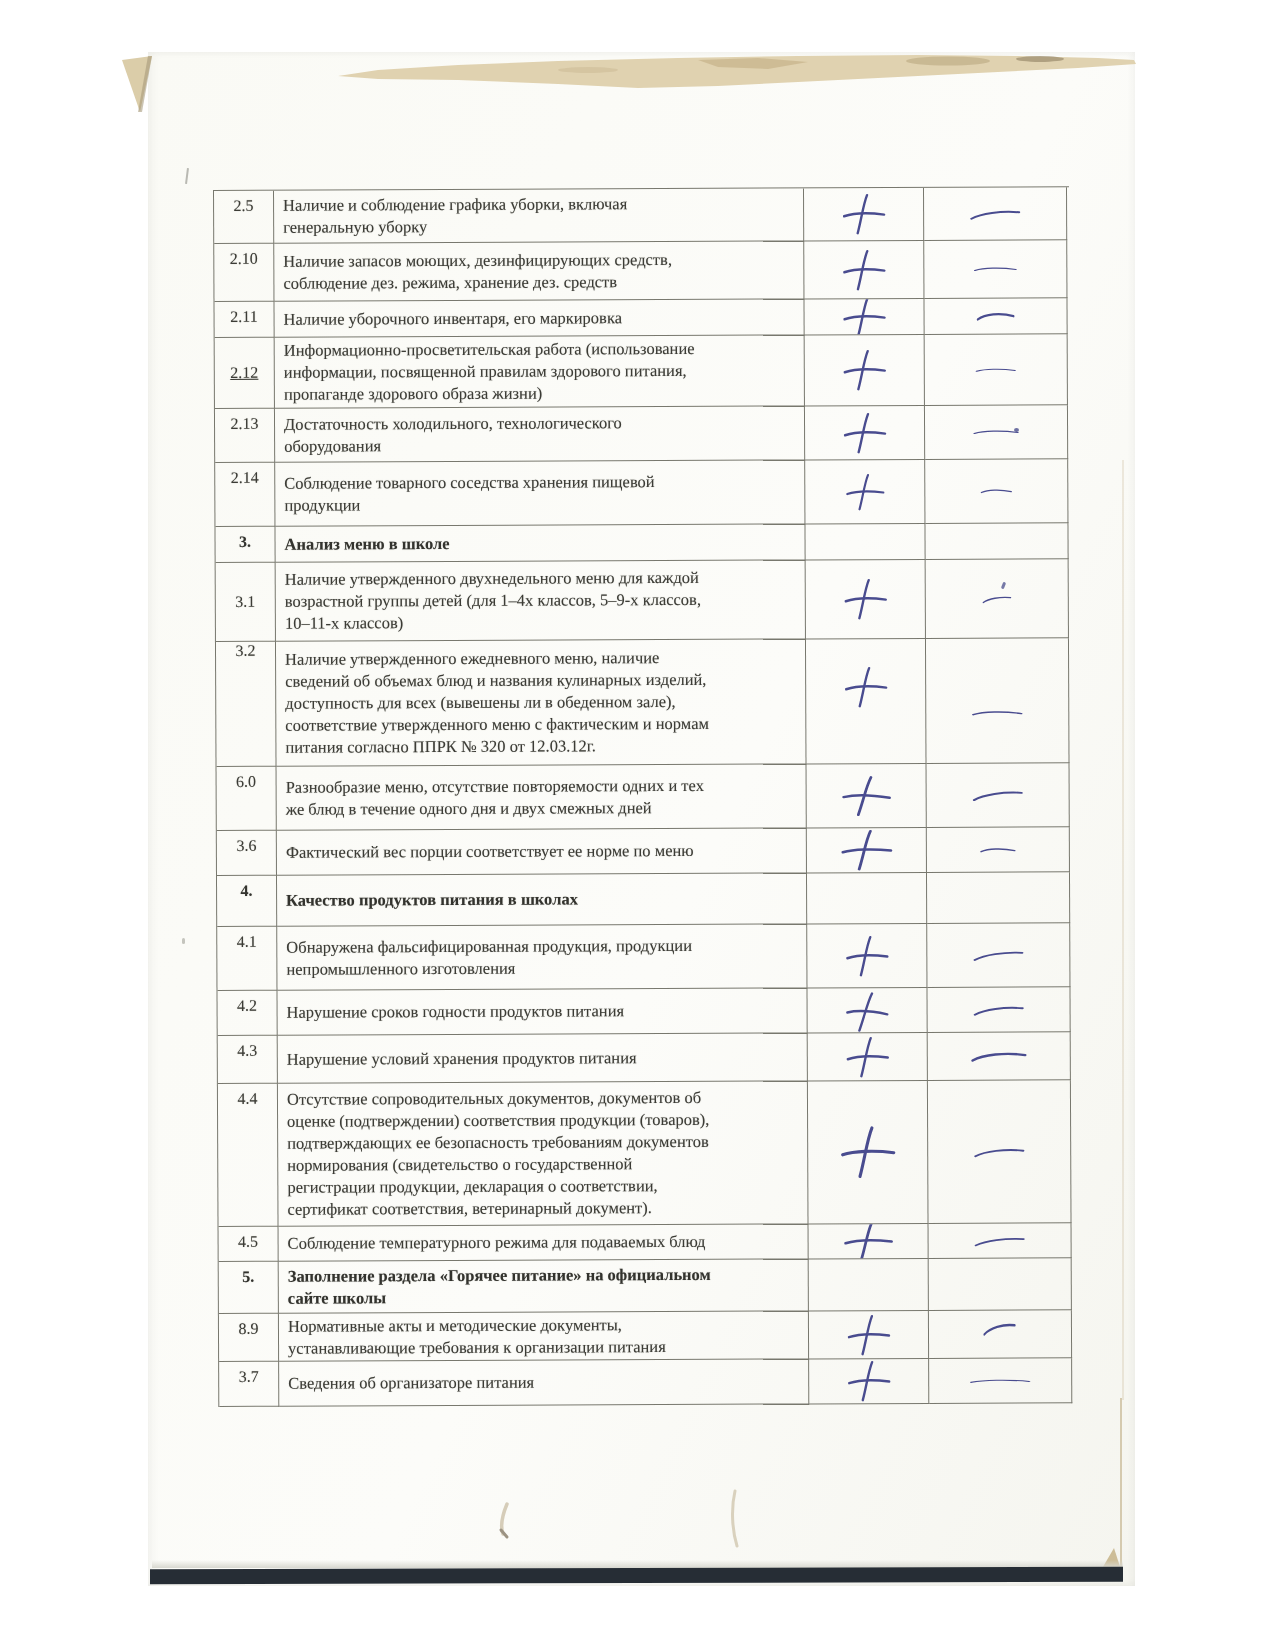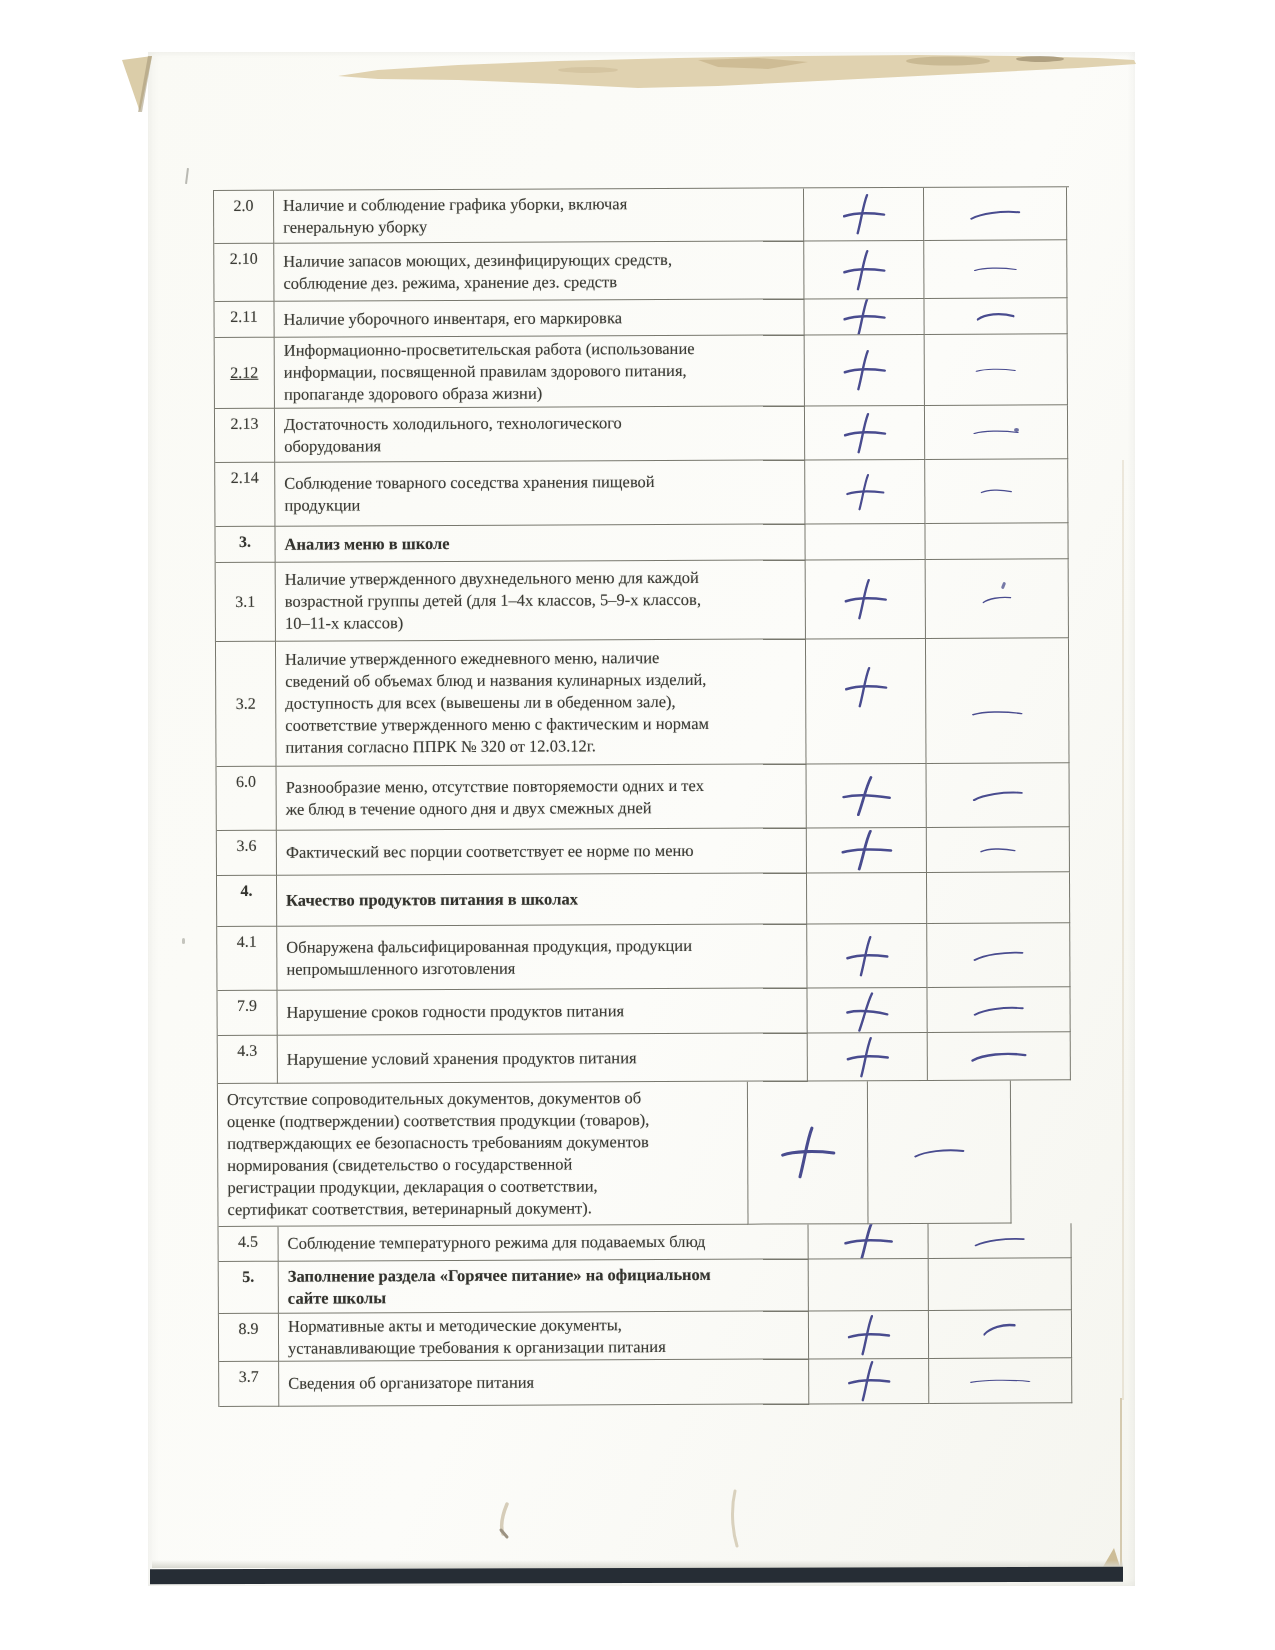--- a/index.html
+++ b/index.html
@@ -48,21 +48,21 @@
   .row:nth-child(1)  .m2 svg{transform:rotate(-6deg) scaleY(.8);}
   .row:nth-child(2)  .m2 svg{transform:scaleY(.5) scaleX(.85);}
   .row:nth-child(3)  .m2 svg{transform:scaleX(.75) rotate(-2deg);}
   .row:nth-child(4)  .m2 svg{transform:scaleY(.45) scaleX(.8);}
   .row:nth-child(4)  .num{align-items:center;padding-top:0;text-decoration:underline;}
   .row:nth-child(5)  .m2 svg{transform:scaleY(.5) scaleX(.9);}
   .row:nth-child(6)  .m2 svg{transform:scaleX(.62) scaleY(.55);}
   .row:nth-child(6)  .m1 svg{transform:scale(.9);}
   .row:nth-child(8)  .m2 svg{width:30px;transform:rotate(-8deg);}
   .row:nth-child(8)  .num{align-items:center;padding-top:0;}
-  .row:nth-child(9)  .num{align-items:center;padding-top:0;}
+  .row:nth-child(9)  .num{padding-top:0;}
   .row:nth-child(9)  .m1 svg{transform:translateY(-14px);}
   .row:nth-child(9)  .m2 svg{transform:translateY(12px) scaleY(.6);}
   .row:nth-child(10) .m1 svg{transform:rotate(3deg) scaleX(1.15);}
   .row:nth-child(10) .m2 svg{transform:rotate(-7deg) scaleY(.8);}
   .row:nth-child(11) .m1 svg{transform:scaleX(1.2);}
   .row:nth-child(11) .m2 svg{transform:scaleX(.7) scaleY(.6);}
   .row:nth-child(13) .m2 svg{transform:rotate(-7deg) scaleY(.75);}
   .row:nth-child(14) .m1 svg{transform:rotate(5deg) translateY(2px);}
   .row:nth-child(14) .m2 svg{transform:rotate(-6deg) scaleY(.8);}
   .row:nth-child(15) .m2 svg{transform:rotate(-4deg) scaleX(1.1);}
@@ -89,21 +89,21 @@
 </svg>
 
 <svg class="art" style="left:118px;top:54px" width="44" height="62" viewBox="0 0 44 62">
   <polygon fill="#dbcda9" points="4,6 34,2 22,58"></polygon>
   <polygon fill="#a39676" opacity="0.55" points="30,2 34,2 24,58 20,58"></polygon>
 </svg>
 
 <div class="tbl">
   <div class="row" style="height: 53px;">
     <div class="cell num">
-        <span class="numtext">2.0</span>
+        <span class="numtext">2.5</span>
       </div>
     <div class="cell desc">
         <span class="desctext">Наличие и соблюдение графика уборки, включая
 генеральную уборку</span>
       </div>
     <div class="cell mark m1">
         <svg class="plus" width="46" height="44" viewBox="0 0 46 44">
           <path style="stroke:var(--ink)" fill="none" stroke-width="2.4" stroke-linecap="round" d="M3 24 C12 21 28 20.5 43 22.5"></path>
           <path style="stroke:var(--ink)" fill="none" stroke-width="2.4" stroke-linecap="round" d="M26 3 C22 13 20.5 26 16.5 41"></path>
         </svg>
@@ -345,21 +345,21 @@
       </div>
     <div class="cell mark m2">
         <svg class="minus" width="52" height="15" viewBox="0 0 52 15">
           <path style="stroke:var(--ink)" fill="none" stroke-width="2.4" stroke-linecap="round" d="M2 10 C12 5 32 4 50 8.5"></path>
         </svg>
       </div>
   </div>
 
   <div class="row" style="height: 45px;">
     <div class="cell num">
-        <span class="numtext">7.9</span>
+        <span class="numtext">4.2</span>
       </div>
     <div class="cell desc">
         <span class="desctext">Нарушение сроков годности продуктов питания</span>
       </div>
     <div class="cell mark m1">
         <svg class="plus" width="46" height="44" viewBox="0 0 46 44">
           <path style="stroke:var(--ink)" fill="none" stroke-width="2.4" stroke-linecap="round" d="M3 24 C12 21 28 20.5 43 22.5"></path>
           <path style="stroke:var(--ink)" fill="none" stroke-width="2.4" stroke-linecap="round" d="M26 3 C22 13 20.5 26 16.5 41"></path>
         </svg>
       </div>
@@ -384,20 +384,23 @@
         </svg>
       </div>
     <div class="cell mark m2">
         <svg class="minus" width="52" height="15" viewBox="0 0 52 15">
           <path style="stroke:var(--ink)" fill="none" stroke-width="2.4" stroke-linecap="round" d="M2 10 C12 5 32 4 50 8.5"></path>
         </svg>
       </div>
   </div>
 
   <div class="row" style="height: 143px;">
+    <div class="cell num">
+        <span class="numtext">4.4</span>
+      </div>
     <div class="cell desc">
         <span class="desctext">Отсутствие сопроводительных документов, документов об
 оценке (подтверждении) соответствия продукции (товаров),
 подтверждающих ее безопасность требованиям документов
 нормирования (свидетельство о государственной
 регистрации продукции, декларация о соответствии,
 сертификат соответствия, ветеринарный документ).</span>
       </div>
     <div class="cell mark m1">
         <svg class="plus" width="46" height="44" viewBox="0 0 46 44">

